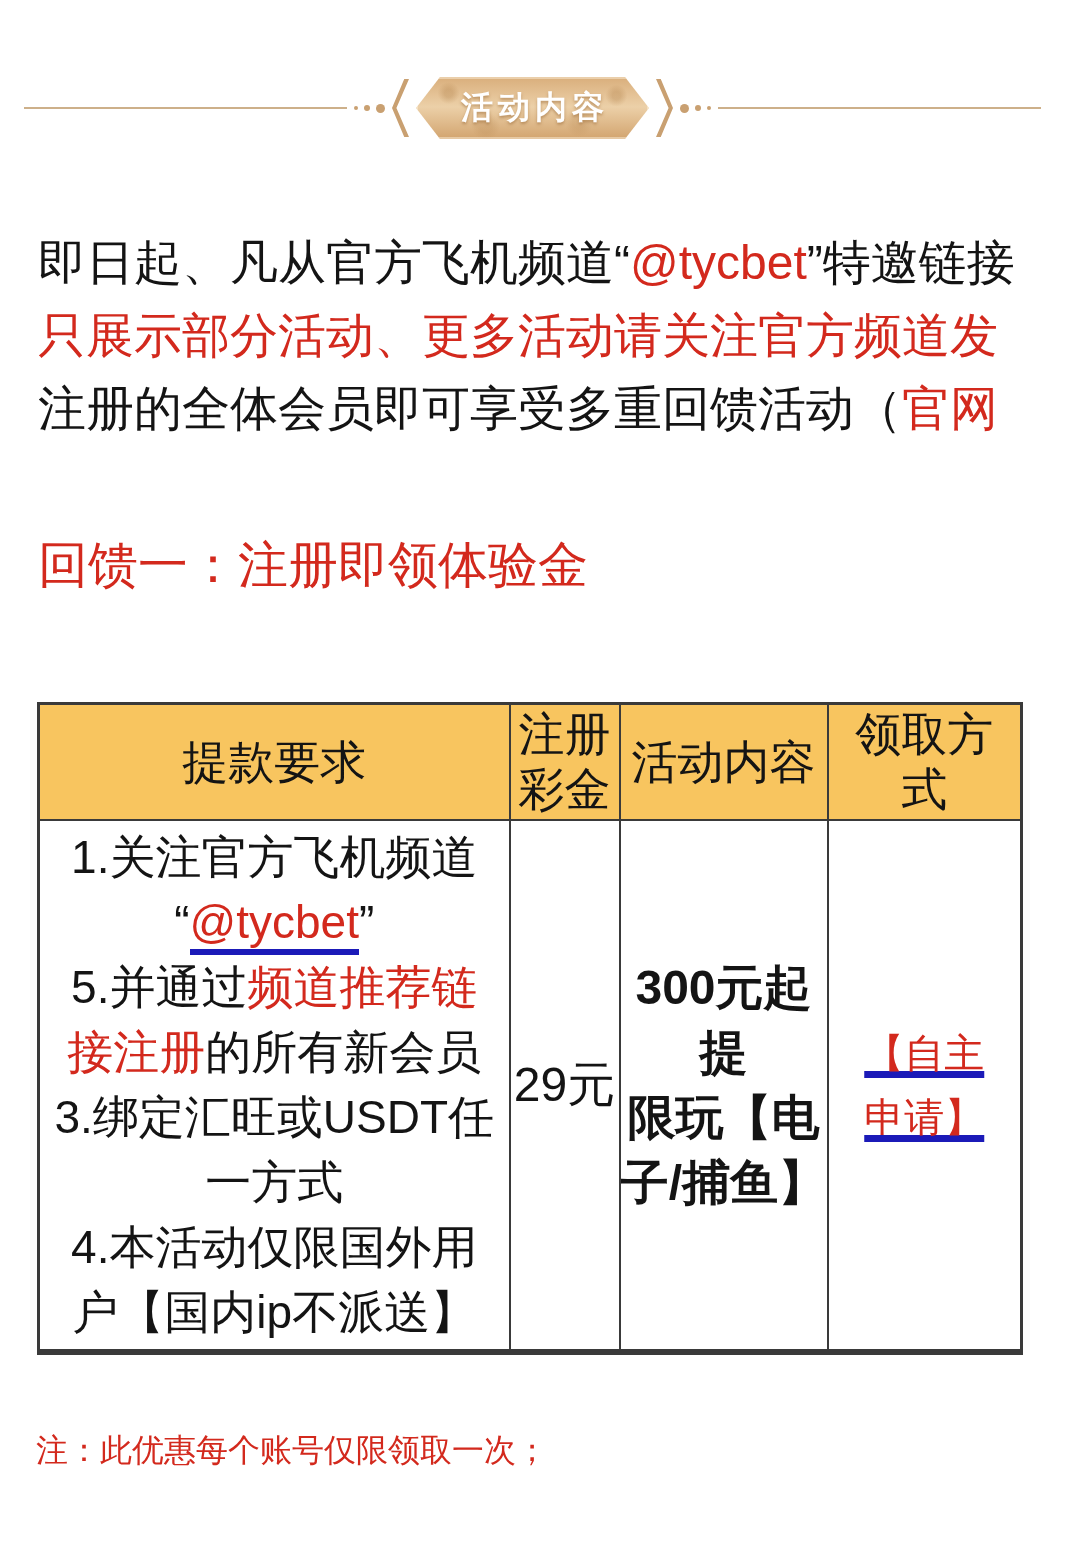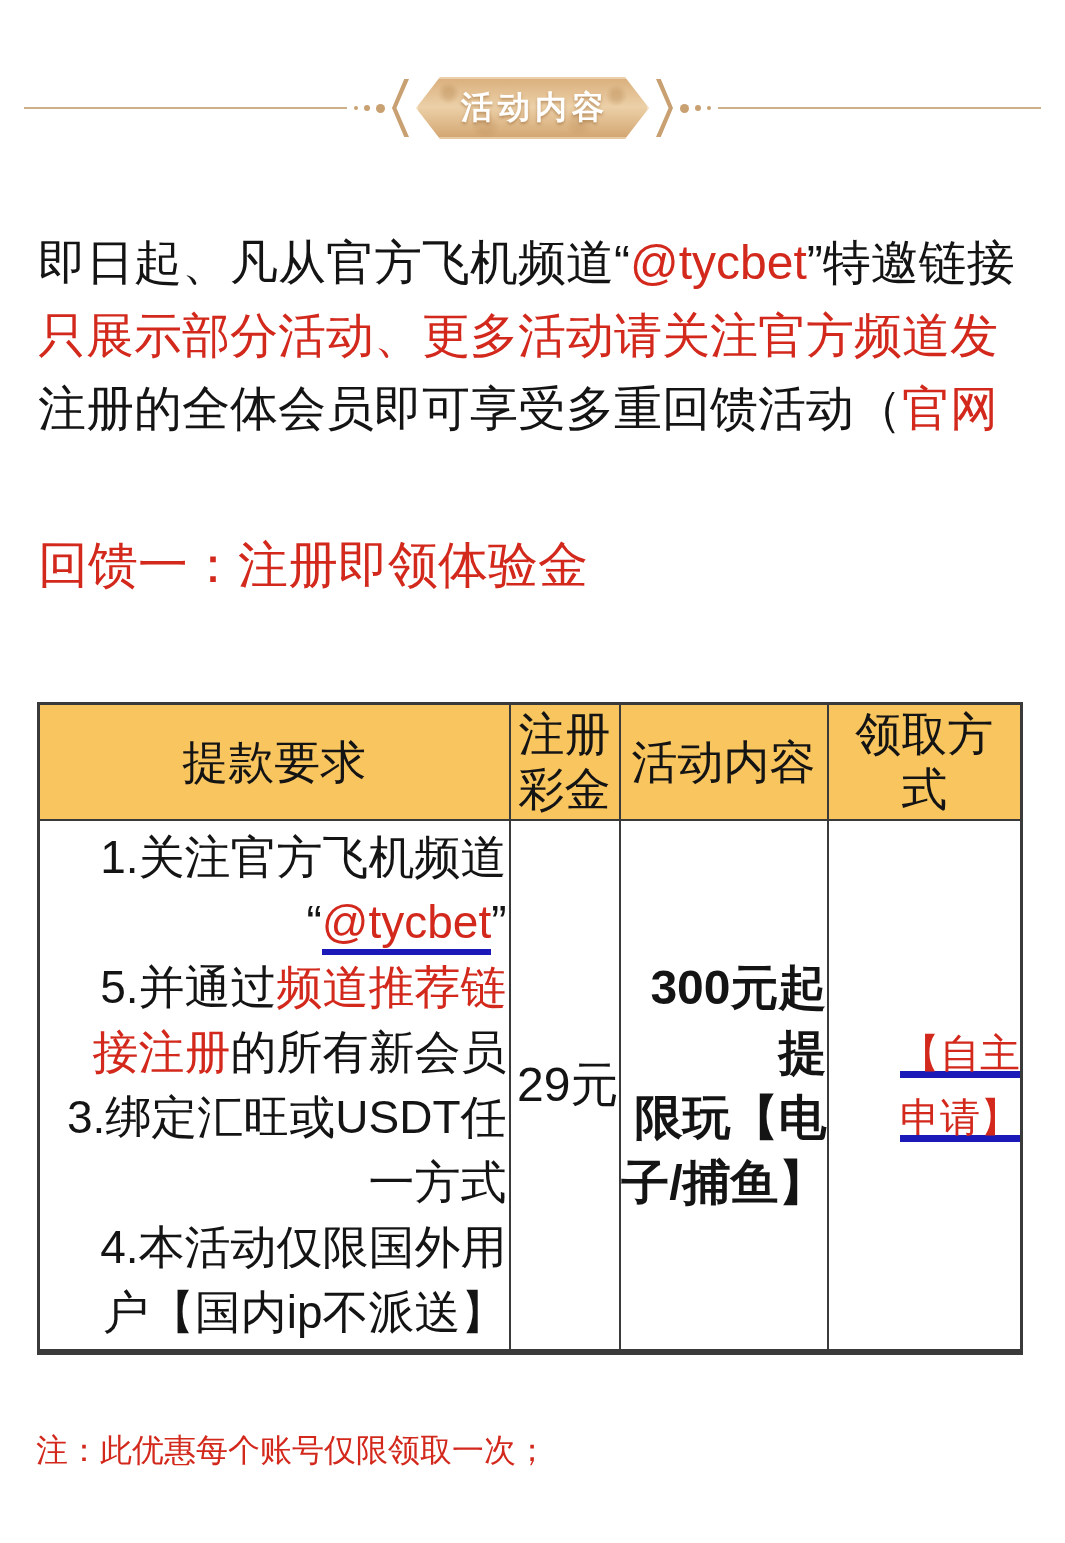--- a/index.html
+++ b/index.html
@@ -54,21 +54,21 @@
   .heading{position:absolute;left:38px;top:540px;font-size:50px;line-height:58px;
     color:var(--red);font-weight:normal;font-family:Liberation Mono, monospace;}
 
   
   table.promo{position:absolute;left:37px;top:702px;width:983px;table-layout:fixed;
     border-collapse:collapse;border:3px solid var(--border);border-bottom-width:6px;}
   table.promo th,table.promo td{border:2px solid var(--border);vertical-align:middle;
     text-align:center;overflow:hidden;}
   table.promo th{background:var(--orange);color:var(--black);font-weight:normal;
     font-size:46px;line-height:55px;height:115px;padding:2px 4px;}
-  table.promo td{height:526px;color:var(--black);text-align:right;}
+  table.promo td{height:526px;color:var(--black);}
   td.criteria{font-size:46px;line-height:65px;padding:4px 2px;}
   td.bonus{font-size:48px;white-space:nowrap;}
   td.withdraw{font-size:48px;line-height:65px;font-weight:bold;}
   .claim{display:inline-block;color:var(--red);font-size:40px;line-height:64px;
     text-decoration:underline;text-decoration-color:var(--blue);
     text-decoration-thickness:7px;text-underline-offset:4px;}
 
   
   .note{position:absolute;left:36px;top:1420px;font-size:32px;line-height:60px;color:var(--red);}
 </style>

